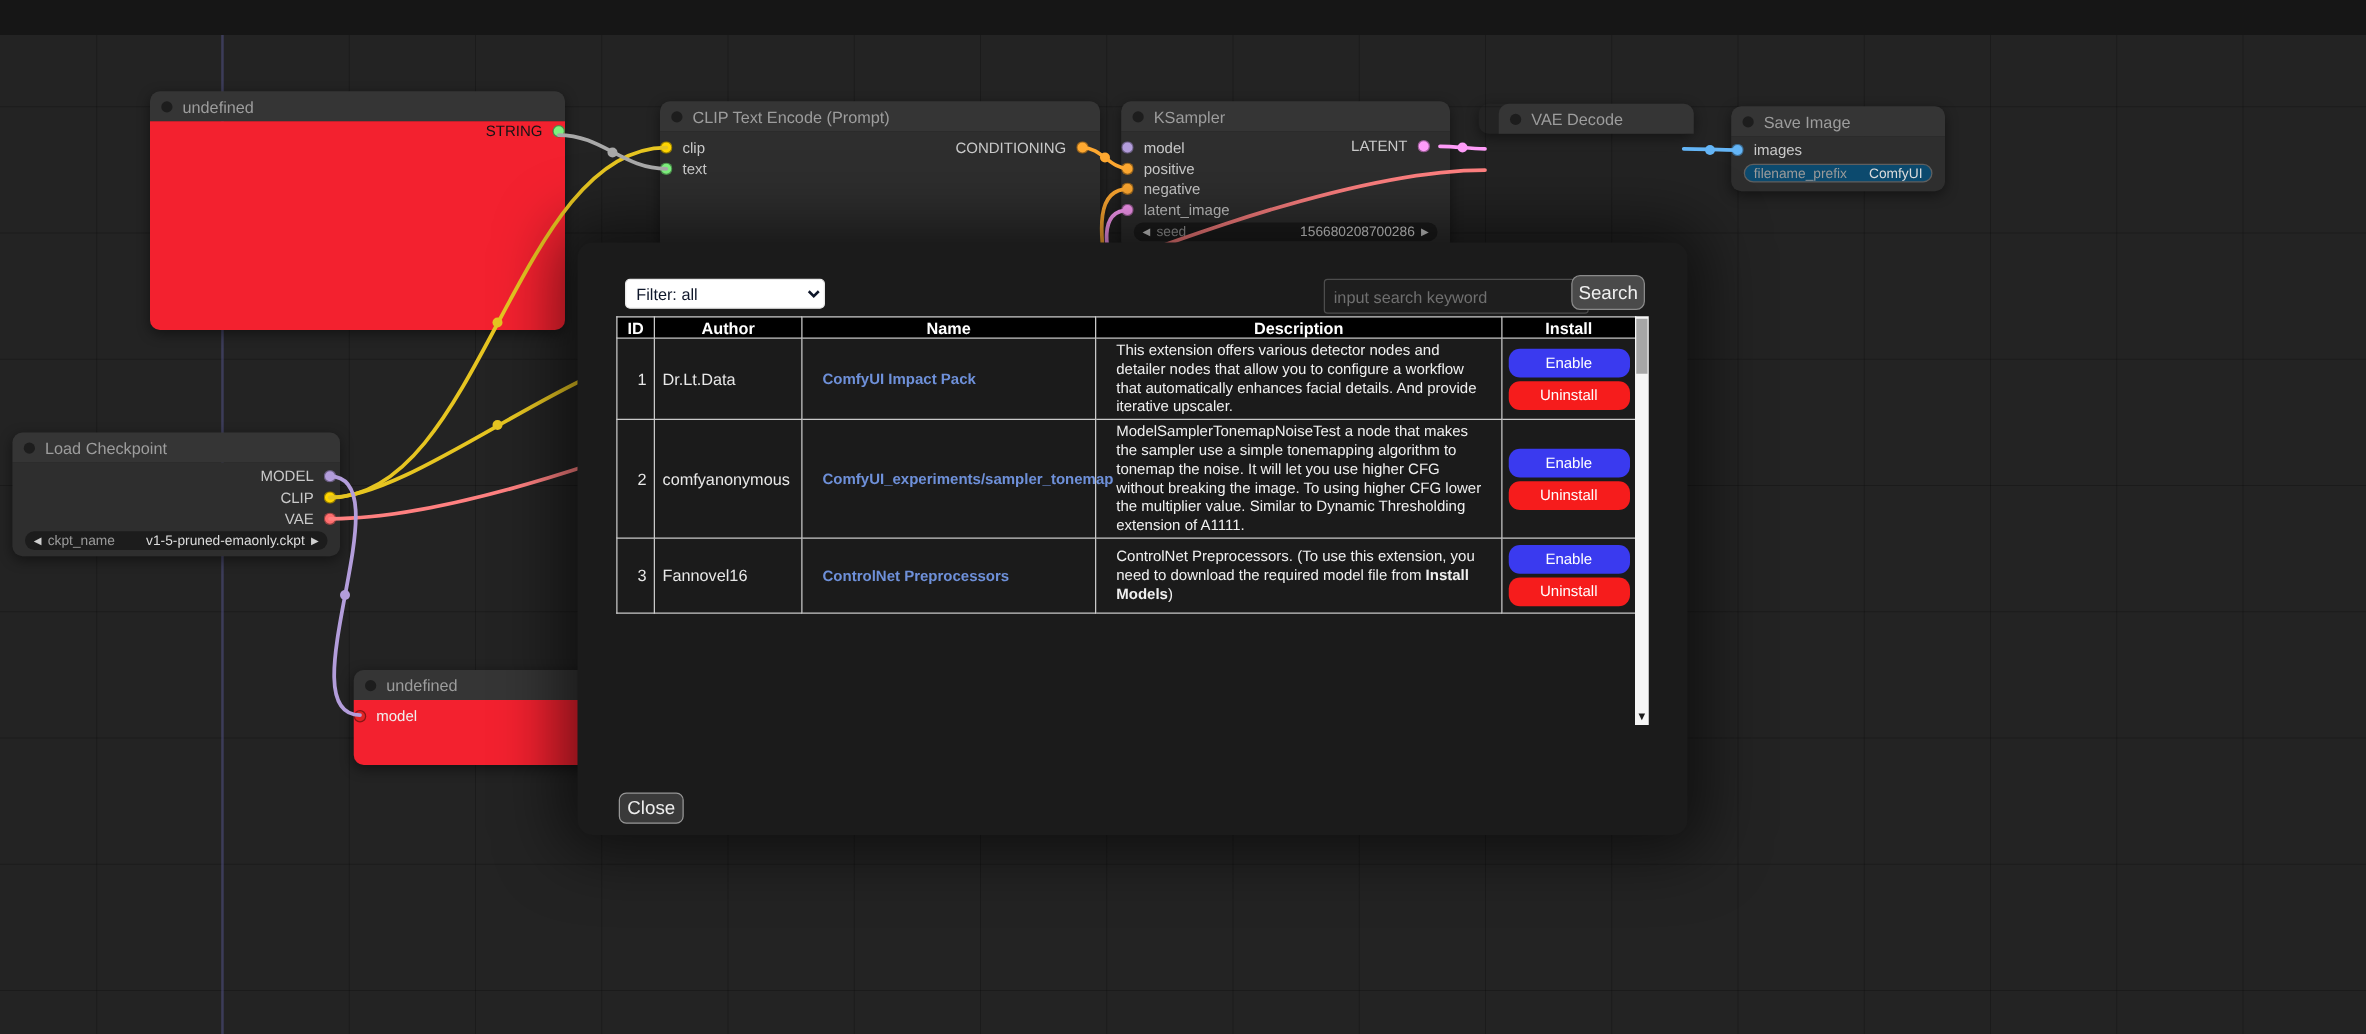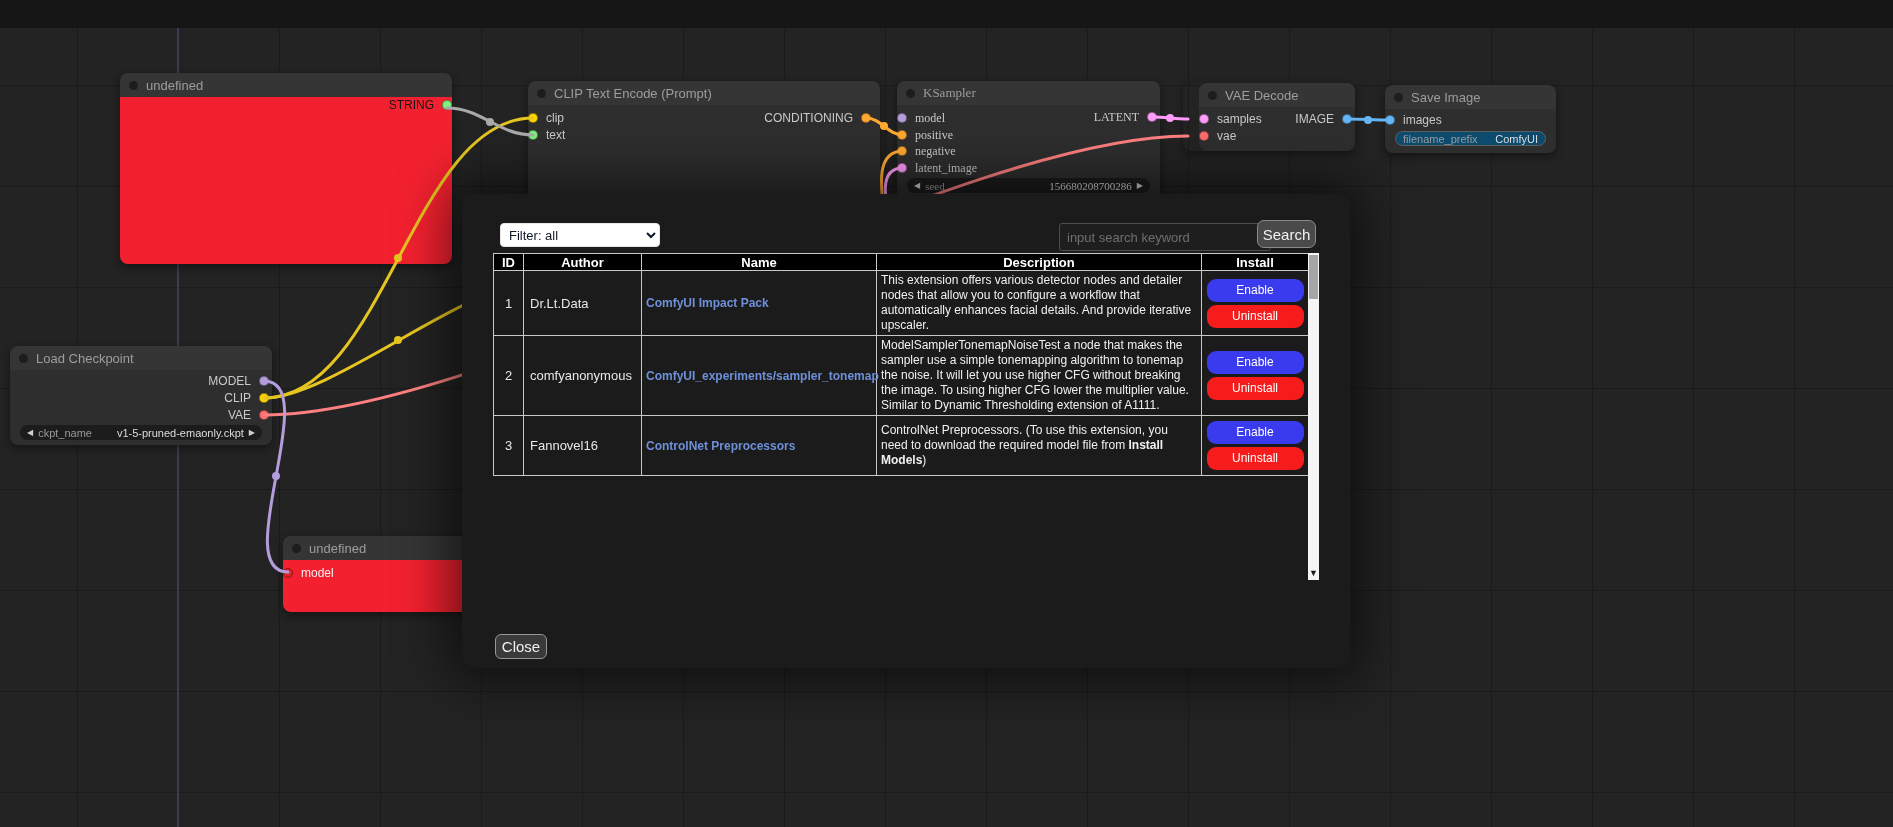--- a/index.html
+++ b/index.html
@@ -37,21 +37,21 @@
 
   
   .dialog{position:absolute;left:462px;top:166px;width:888px;height:474px;background:#1b1b1b;border-radius:12px;box-shadow:0 0 50px 14px rgba(0,0,0,.55);z-index:20}
   .filter-select{position:absolute;left:38px;top:29px;width:160px;height:24px;border-radius:4px;border:1px solid #e8e8e8;background:#fff;color:#0f172a;font-size:13px;padding:0 4px}
   .search-input{position:absolute;left:597px;top:29px;width:212px;height:23px;background:#1e1e1e;border:1px solid #4d4d4d;color:#fca5a5;font-size:13px;padding:13px 7px;border-radius:3px}
   .search-input::placeholder{color:#6f6f6f}
   .search-btn{position:absolute;left:795px;top:26px;width:59px;height:28px;background:#4a4a4a;border:1px solid #8a8a8a;border-radius:7px;color:#f0f0f0;font-size:15px;cursor:pointer}
   .table-wrap{position:absolute;left:31px;top:59px;width:826px;height:327px}
   table{border-collapse:collapse;width:815px;table-layout:fixed;color:#e8e8e8}
   th{background:#000;color:#fff;font-size:13px;font-weight:bold;border:1px solid #c9c9c9;height:17px;padding:0 2px}
-  td{border:1px solid #c9c9c9;font-size:12px;padding:2px 4px;vertical-align:middle}
+  td{border:1px solid #c9c9c9;font-size:12px;padding:2px 16px;vertical-align:middle}
   .c-id{text-align:center;font-size:13px}
   .c-author{font-size:13px;padding-left:6px}
   .node-link{color:#6e90d9;font-weight:bold;font-size:12px;text-decoration:none;white-space:nowrap;cursor:pointer}
   .c-desc{line-height:15px;color:#f0f0f0}
   .c-install{text-align:center;padding:2px 2px}
   .btn-enable,.btn-uninstall{display:block;width:97px;height:23px;margin:3px auto;border:none;border-radius:9px;color:#fff;font-size:12px;line-height:21px;cursor:pointer}
   .btn-enable{background:#3a3aef}
   .btn-uninstall{background:#f61c1c}
   .scrollbar{position:absolute;right:0;top:0;width:11px;height:327px;background:#f5f5f5}
   .scroll-thumb{position:absolute;left:1px;top:2px;width:9px;height:44px;background:#a6a6a6}
@@ -91,21 +91,21 @@
         <span class="dot dot-green"></span>
         <span>text</span>
       </div>
       <div class="slot out" style="top:5px;right:9px;">
         <span class="dot dot-orange"></span>
         <span>CONDITIONING</span>
       </div>
     </div>
   </div>
 
-  <div class="node" style="left:897px;top:53px;width:263px;font-family:Liberation Serif, serif;">
+  <div class="node" style="left:897px;top:53px;width:263px;">
     <div class="node-header">
       <span class="title-dot"></span>
       <span>KSampler</span>
     </div>
     <div class="node-body" style="height:96px;">
       <div class="slot in" style="top:5px;">
         <span class="dot dot-purple"></span>
         <span>model</span>
       </div>
       <div class="slot in" style="top:22px;">
@@ -113,51 +113,37 @@
         <span>positive</span>
       </div>
       <div class="slot in" style="top:38px;">
         <span class="dot dot-orange"></span>
         <span>negative</span>
       </div>
       <div class="slot in" style="top:55px;text-align:center;">
         <span class="dot dot-pink"></span>
         <span>latent_image</span>
       </div>
-      <div class="slot out" style="top:4px;right:3px;">
+      <div class="slot out" style="top:4px;right:16px;">
         <span class="dot dot-pink"></span>
         <span>LATENT</span>
       </div>
       <div class="widget" style="top:73px;">
         <span class="w-arrow">◀</span>
         <span class="w-label">seed</span>
         <span class="w-value">156680208700286</span>
         <span class="w-arrow">▶</span>
       </div>
     </div>
   </div>
 
   <div class="node" style="left:1183px;top:55px;width:172px;padding-left:16px;">
     <div class="node-header">
       <span class="title-dot"></span>
       <span>VAE Decode</span>
-    </div>
-    <div class="node-body" style="height:44px;">
-      <div class="slot in" style="top:4px;">
-        <span class="dot dot-pink"></span>
-        <span>samples</span>
-      </div>
-      <div class="slot in" style="top:21px;">
-        <span class="dot dot-salmon"></span>
-        <span>vae</span>
-      </div>
-      <div class="slot out" style="top:4px;right:3px;">
-        <span class="dot dot-blue"></span>
-        <span>IMAGE</span>
-      </div>
     </div>
   </div>
 
   <div class="node" style="left:1385px;top:57px;width:171px;">
     <div class="node-header">
       <span class="title-dot"></span>
       <span>Save Image</span>
     </div>
     <div class="node-body" style="height:44px;">
       <div class="slot in" style="top:3px;">

